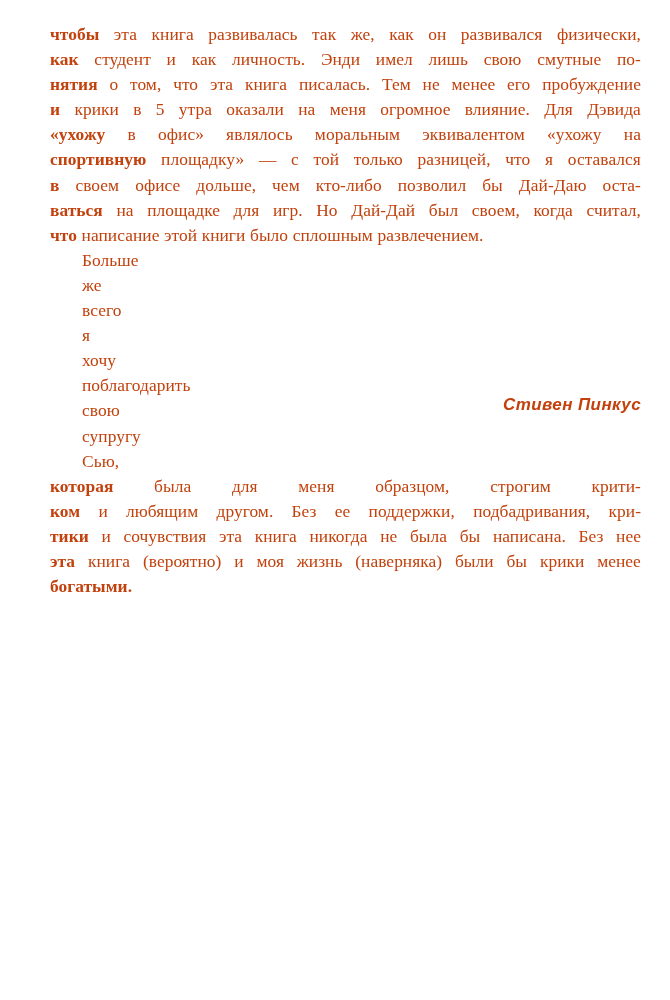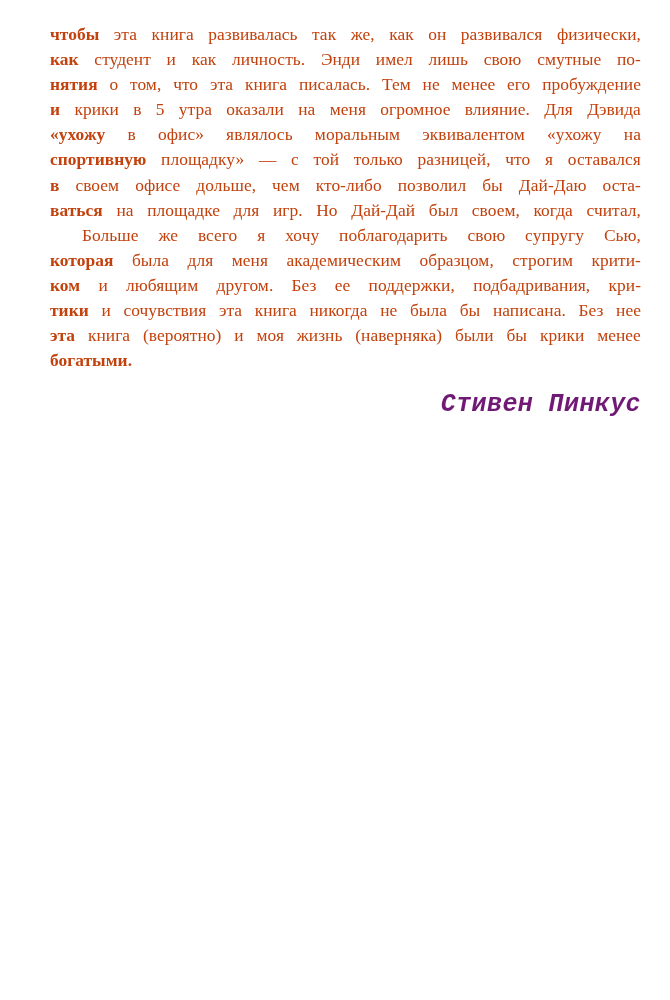--- a/index.html
+++ b/index.html
@@ -60,44 +60,44 @@
     display: flex;
     justify-content: space-between;
     width: 591px;
   }
   .line.just > span { white-space: pre; }
 
   
   .line.flush { display: block; }
 
   
-  .line.indent { padding-left: 32px; width: 559px; }
+  .line.indent { padding-left: 32px; width: 559px; flex-direction: column; }
 
   
   .gutter-bold {
     font-weight: bold;
   }
 
   .para + .para { margin-top: 0; }
 
   .signature-row {
     position: absolute;
     left: 50px;
     top: 393px;
     width: 591px;
     text-align: right;
   }
   .signature {
-    font-family: Liberation Mono, monospace;
+    font-family: Liberation Sans, sans-serif;
     font-style: italic;
     font-weight: bold;
-    font-size: 25px;
+    font-size: 17px;
     line-height: 24px;
     letter-spacing: 0.4px;
-    color: #701a75;
+    color: #c2410c;
   }
 </style>
 </head>
 <body>
 
 <div class="page">
 
   <div class="text-block">
 
     <div class="para">
@@ -194,40 +194,40 @@
           <span>площадке</span> 
           <span>для</span> 
           <span>игр.</span> 
           <span>Но</span> 
           <span>Дай-Дай</span> 
           <span>был</span> 
           <span>своем,</span> 
           <span>когда</span> 
           <span>считал,</span>
         </span>
+      <span class="line flush"><span class="gutter-bold">что</span><span> написание этой книги было сплошным развлечением.</span></span>
     </div>
 
     <div class="para">
       <span class="line just indent">
           <span>Больше</span> 
           <span>же</span> 
           <span>всего</span> 
           <span>я</span> 
           <span>хочу</span> 
           <span>поблагодарить</span> 
           <span>свою</span> 
           <span>супругу</span> 
           <span>Сью,</span>
         </span>
       <span class="line just">
           <span class="gutter-bold">которая</span> 
           <span>была</span> 
           <span>для</span> 
           <span>меня</span> 
-          <span>академическим</span> 
           <span>образцом,</span> 
           <span>строгим</span> 
           <span>крити-</span>
         </span>
       <span class="line just">
           <span class="gutter-bold">ком</span> 
           <span>и</span> 
           <span>любящим</span> 
           <span>другом.</span> 
           <span>Без</span> 

